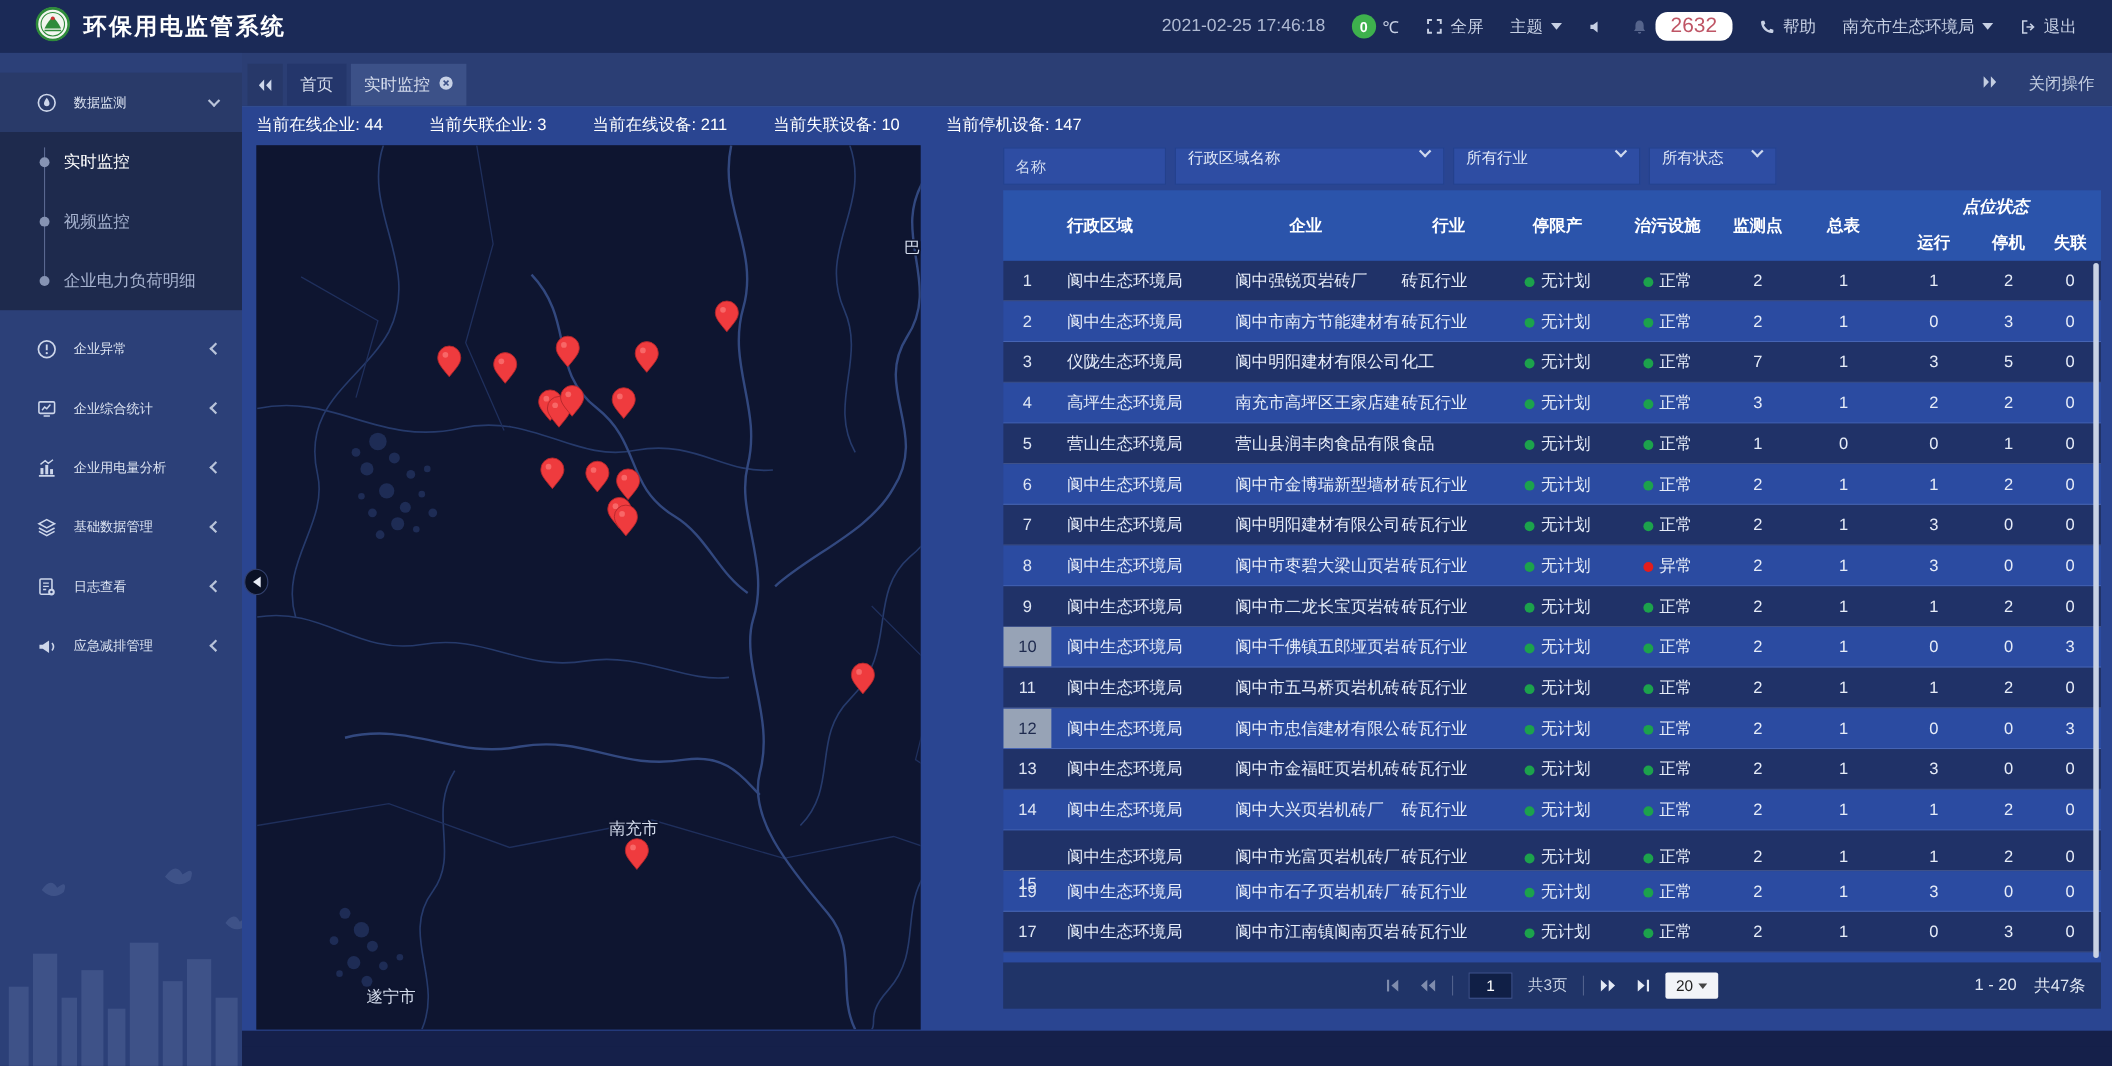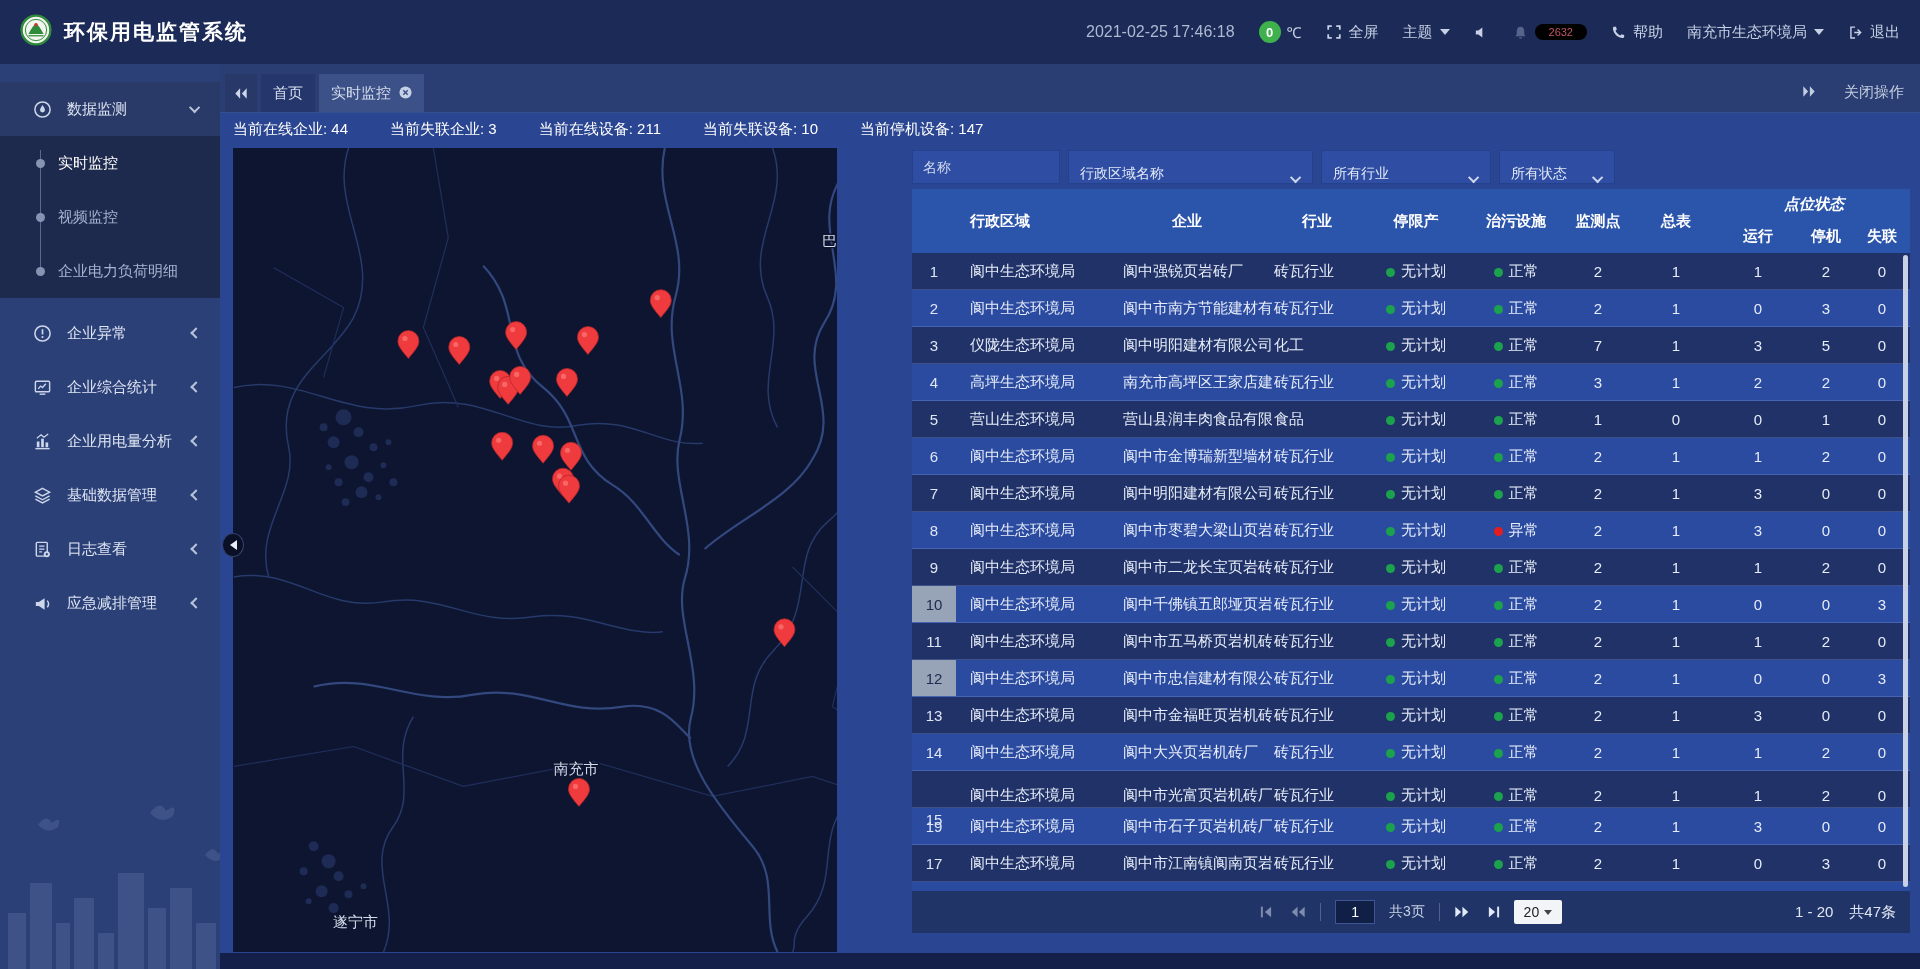--- a/index.html
+++ b/index.html
@@ -1,39 +1,39 @@
 <!DOCTYPE html>
 <html><head>
 <meta charset="utf-8">
 <style>
   html,body{margin:0;padding:0;width:1920px;height:969px;overflow:hidden;
     font-family:"Liberation Sans",sans-serif;background:#15204a;}
   *{box-sizing:border-box;}
 
   
-  .hdr{height:64px;background:#1b2a57;display:flex;align-items:center;padding:0 20px;position:relative;}
+  .hdr{height:48px;background:#1b2a57;display:flex;align-items:center;padding:0 32px;position:relative;}
   .hdr-title{color:#fff;font-size:21px;font-weight:bold;margin-left:12px;letter-spacing:2px;}
   .hdr-right{margin-left:auto;display:flex;align-items:center;gap:24px;color:#c7d0e4;font-size:15px;}
   .datetime{color:#aeb9d2;font-size:16px;}
   .temp-wrap{display:flex;align-items:center;gap:6px;}
   .temp-badge{width:22px;height:22px;border-radius:50%;background:#3eb14d;color:#fff;font-size:13px;font-weight:bold;
     display:flex;align-items:center;justify-content:center;}
   .hdr-item{display:flex;align-items:center;gap:7px;cursor:default;}
   .hdr-item svg{display:block;}
-  .notice-pill{background:#000000;color:#bf5565;border-radius:11px;padding:2px 14px;font-size:11px;}
+  .notice-pill{background:#ffffff;color:#bf5565;border-radius:11px;padding:2px 14px;font-size:19px;}
   .caret-down{width:0;height:0;border-left:5px solid transparent;border-right:5px solid transparent;border-top:6px solid #c7d0e4;}
   .bell-dim{color:#56648c;}
 
   
   .main-row{display:flex;height:921px;}
   .side{width:220px;background:#2c4078;position:relative;padding-top:18px;color:#dde4f2;flex:none;overflow:hidden;}
   .main-col{flex:1;display:flex;flex-direction:column;min-width:0;}
 
   
-  .side-item{height:54px;display:flex;align-items:center;padding:0 20px 0 32px;font-size:15px;gap:15px;cursor:pointer;}
+  .side-item{height:54px;display:flex;align-items:center;padding:0 20px 0 32px;font-size:12px;gap:15px;cursor:pointer;}
   .side-item.active-parent{background:#293a69;}
   .side-item .ic{color:#cdd6ea;width:20px;display:flex;justify-content:center;}
   .side-item .chev{margin-left:auto;}
   .chev{width:8px;height:8px;border-left:2px solid #b9c4da;border-bottom:2px solid #b9c4da;display:inline-block;}
   .chev.down{transform:rotate(-45deg) translateY(-2px);}
   .chev.left{transform:rotate(45deg);}
   .submenu{background:#1e2a4d;position:relative;margin-bottom:8px;}
   .submenu::before{content:'';position:absolute;left:40px;top:14px;bottom:26px;width:1px;background:#5a6890;}
   .sub-item{height:54px;display:flex;align-items:center;padding-left:58px;color:#a7b3d0;font-size:15px;position:relative;cursor:pointer;}
   .sub-item.active{color:#ffffff;}
@@ -61,21 +61,21 @@
   .city-label{fill:#d4dcec;font-size:15px;font-family:"Liberation Sans",sans-serif;paint-order:stroke;stroke:#0e1530;stroke-width:3px;}
   .collapse-btn{position:absolute;left:2px;top:387px;width:22px;height:24px;background:#0a1126;border:1px solid #33416e;border-radius:50%;
     display:flex;align-items:center;justify-content:center;cursor:pointer;z-index:5;}
   .collapse-btn .tri{width:0;height:0;border-top:5px solid transparent;border-bottom:5px solid transparent;border-right:7px solid #e8edf8;}
 
   
   .panel{position:absolute;left:692px;top:4px;width:998px;height:783px;display:flex;flex-direction:column;}
   .filters{height:34px;display:flex;gap:8px;margin-bottom:5px;flex:none;}
   .f-input{width:148px;background:#2e4da3;border:1px solid #24418c;color:#e2e9f7;padding:0 10px;font-size:14px;outline:none;}
   .f-input::placeholder{color:#cfd9ee;opacity:1;}
-  .f-select{display:flex;align-items:flex-end;justify-content:space-between;padding:0 11px;background:#2e4da3;border:1px solid #24418c;
+  .f-select{display:flex;align-items:flex-start;justify-content:space-between;padding:0 11px;background:#2e4da3;border:1px solid #24418c;
     color:#e2e9f7;font-size:14px;cursor:pointer;}
   .sel-chev{width:8px;height:8px;border-left:2px solid #cfd9ee;border-bottom:2px solid #cfd9ee;transform:rotate(-45deg) translateY(-2px);}
 
   :root{--cols:44px 146px 170px 90px 108px 92px 72px 84px 80px 56px 56px;}
   .thead{display:grid;grid-template-columns:var(--cols);grid-template-rows:30px 34px;background:#2b54ab;color:#fff;
     font-weight:bold;font-size:15px;flex:none;}
   .th{grid-row:1 / 3;display:flex;align-items:center;justify-content:center;}
   .th.lft{justify-content:flex-start;padding-left:14px;}
   .th-group{grid-row:1;grid-column:9 / 12;display:flex;align-items:center;justify-content:center;font-style:italic;}
   .th-sub{grid-row:2;display:flex;align-items:center;justify-content:center;}

